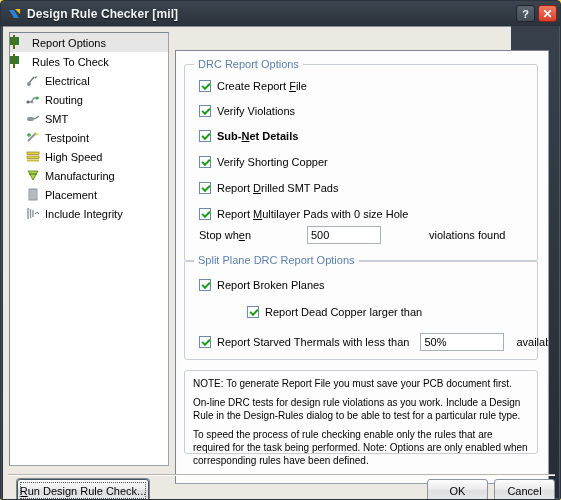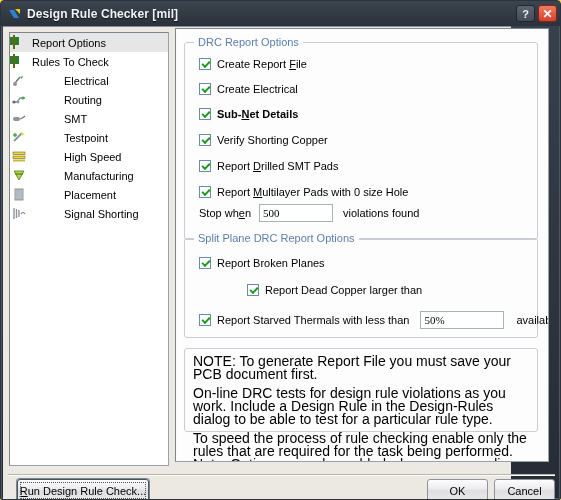--- a/index.html
+++ b/index.html
@@ -111,21 +111,21 @@
     display: flex;
     align-items: center;
     height: 19px;
     padding-left: 3px;
     font-size: 11px;
     color: #000;
     white-space: nowrap;
     cursor: default;
   }
   .tree-item.root { padding-left: 3px; }
-  .tree-item.child { padding-left: 2px; gap: 33px; }
+  .tree-item.child { padding-left: 16px; }
   .tree-item.selected { background: #e6e6e6; }
   .ticon {
     width: 16px; height: 14px;
     margin-right: 3px;
     flex: 0 0 auto;
     position: relative;
   }
 
   
   .icon-folderplus {
@@ -149,21 +149,21 @@
     width: 4px; height: 8px;
     background: #2f7a2f;
   }
 
   
   .ticon svg { display:block; }
 
   
   .right-panel {
     position: absolute;
-    left: 172px; top: 1px;
+    left: 172px; top: 23px;
     width: 374px; height: 434px;
     background: #fbfbfd;
     box-sizing: border-box;
     border: 1px solid #9aa2ab;
     border-top-color: #7d858f;
     border-left-color: #7d858f;
     overflow: hidden;
   }
   .inner {
     position: absolute;
@@ -217,40 +217,40 @@
     transform: rotate(-45deg);
   }
   .cb-label { cursor: default; }
   .cb-label u { text-decoration: underline; }
 
   .textbox {
     box-sizing: border-box;
     background: #ffffff;
     border: 1px solid #a9b0ba;
     height: 18px;
-    font-family: Liberation Serif, serif;
+    font-family: Liberation Sans, sans-serif;
     font-size: 11px;
     color: #000;
     padding: 0 3px;
     line-height: 16px;
     display: flex;
     align-items: center;
     cursor: text;
   }
 
   .note-box {
     position: absolute;
     box-sizing: border-box;
     border: 1px solid #c8cdd6;
     border-radius: 3px;
     background: #fdfdfe;
     padding: 6px 8px;
   }
   .note-line {
-    font-size: 14px;
+    font-size: 10px;
     color: #000;
     line-height: 13px;
     margin: 0 0 6px 0;
   }
   .note-line:last-child { margin-bottom: 0; }
 
   
   .sep {
     position: absolute;
     left: 5px; top: 447px;
@@ -382,64 +382,64 @@
             </span>
             <span>Placement</span>
           </div>
           <div class="tree-item child">
             <span class="ticon">
               <svg width="14" height="13" viewBox="0 0 14 13">
                 <path d="M2 1 v11 M4.5 2 v9 M7 3 v7" stroke="#8d949c" stroke-width="1.4"></path>
                 <path d="M9 7 q2 -3 4 0" stroke="#6f7780" stroke-width="1.1" fill="none"></path>
               </svg>
             </span>
-            <span>Signal Shorting</span>
+            <span>Include Integrity</span>
           </div>
         </div>
 
       <div class="right-panel">
         <div class="inner">
 
           <div class="group" style="left:7px; top:12px; width:354px; height:198px;">
             <span class="group-title">DRC Report Options</span>
           </div>
 
           <div id="drc-rows">
               <div class="row" style="left: 22px; top: 28px;">
                 <span class="cb"></span>
                 <span class="cb-label"><span>Create Report </span><u>F</u><span>ile</span></span>
               </div>
               <div class="row" style="left: 22px; top: 53px;">
                 <span class="cb"></span>
-                <span class="cb-label"><span>Create Electrical</span><u></u><span></span></span>
+                <span class="cb-label"><span>Verify Violations</span><u></u><span></span></span>
               </div>
               <div class="row" style="left: 22px; top: 78px; font-weight: bold;">
                 <span class="cb"></span>
                 <span class="cb-label"><span>Sub-</span><u>N</u><span>et Details</span></span>
               </div>
               <div class="row" style="left: 22px; top: 104px;">
                 <span class="cb"></span>
                 <span class="cb-label"><span>Verify Shorting Copper</span><u></u><span></span></span>
               </div>
               <div class="row" style="left: 22px; top: 130px;">
                 <span class="cb"></span>
                 <span class="cb-label"><span>Report </span><u>D</u><span>rilled SMT Pads</span></span>
               </div>
               <div class="row" style="left: 22px; top: 156px;">
                 <span class="cb"></span>
                 <span class="cb-label"><span>Report </span><u>M</u><span>ultilayer Pads with 0 size Hole</span></span>
               </div>
             </div>
 
-          <div class="row" style="left:22px; top:174px;">
+          <div class="row" style="left:22px; top:174px;gap:48px;">
             <span class="cb-label">
               <span>Stop wh</span><u>e</u><span>n</span>
             </span>
             <span class="textbox" style="width:74px; margin-left:8px;">500</span>
-            <span style="margin-left:10px;">violations found</span>
+            <span style="">violations found</span>
           </div>
 
           <div class="group" style="left:7px; top:208px; width:354px; height:100px;">
             <span class="group-title">Split Plane DRC Report Options</span>
           </div>
 
           <div class="row" style="left:22px; top:227px;">
             <span class="cb"></span>
             <span class="cb-label">Report Broken Planes</span>
           </div>

